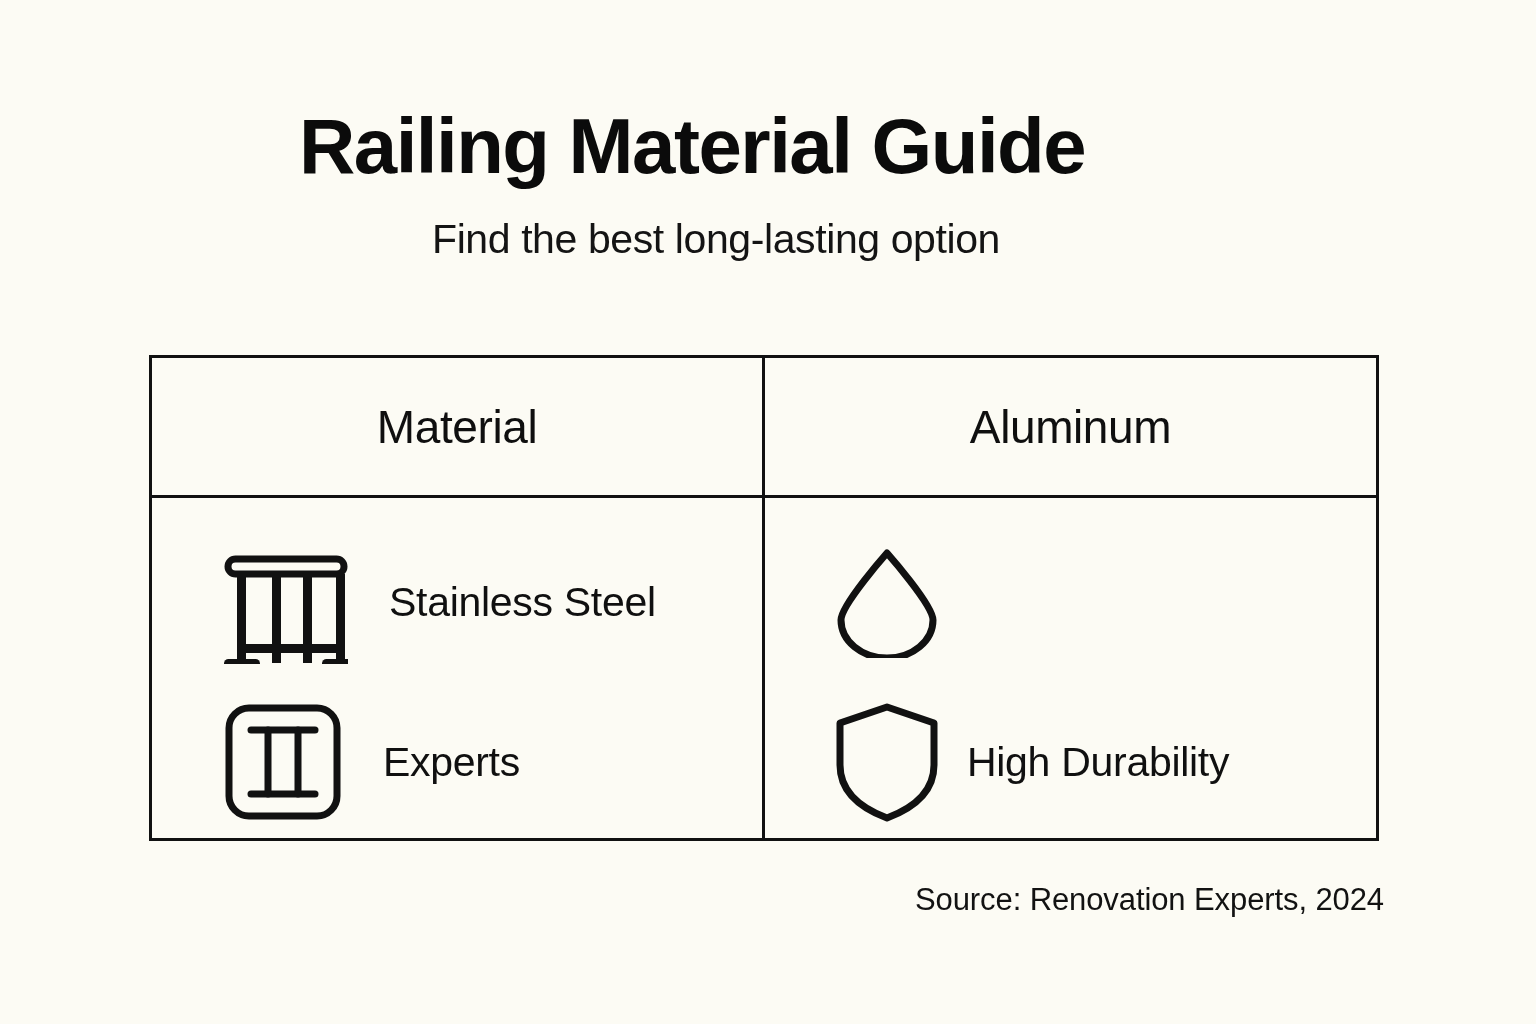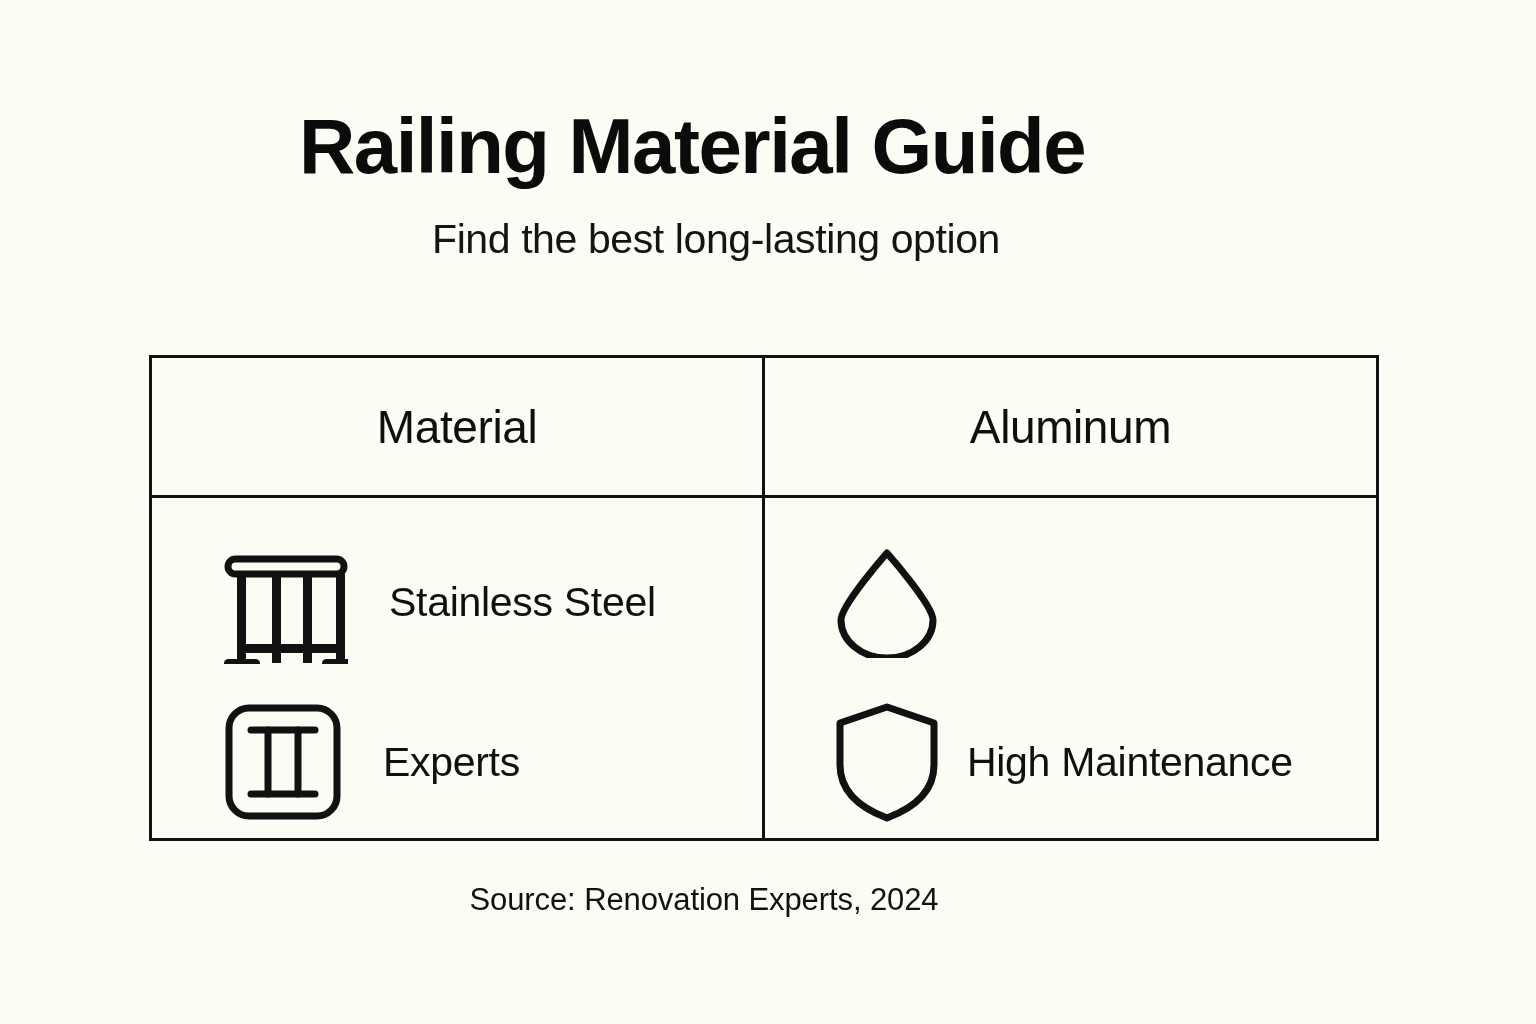--- a/index.html
+++ b/index.html
@@ -125,23 +125,23 @@
     color: #101010;
     white-space: nowrap;
   }
   .material-row .cell-label { margin-left: 41px; }
   .feature-row .cell-label  { margin-left: 26px; }
 
   
   .footer {
     position: absolute;
     top: 882px;
-    left: 12px;
+    left: 0;
     width: 1384px;
-    text-align: center;
+    text-align: right;
     font-size: 31px;
     font-weight: 400;
     letter-spacing: -0.1px;
     color: #121212;
   }
 </style>
 </head>
 <body>
 
 <div class="page">
@@ -210,21 +210,21 @@
             </svg>
           </span>
         </div>
 
         <div class="cell-row feature-row">
           <span class="icon-slot icon-shield">
             <svg viewBox="0 0 108 122" width="108" height="122" aria-hidden="true">
               <path d="M54 6 L101 22 L101 64 C101 92 78 108 54 117 C30 108 7 92 7 64 L7 22 Z" fill="none" stroke="#111111" stroke-width="7" stroke-linejoin="round"></path>
             </svg>
           </span>
-          <span class="cell-label">High Maintenance</span>
+          <span class="cell-label">High Durability</span>
         </div>
 
       </div>
 
     </div>
   </div>
 
   <div class="footer">Source: Renovation Experts, 2024</div>
 
 </div>

